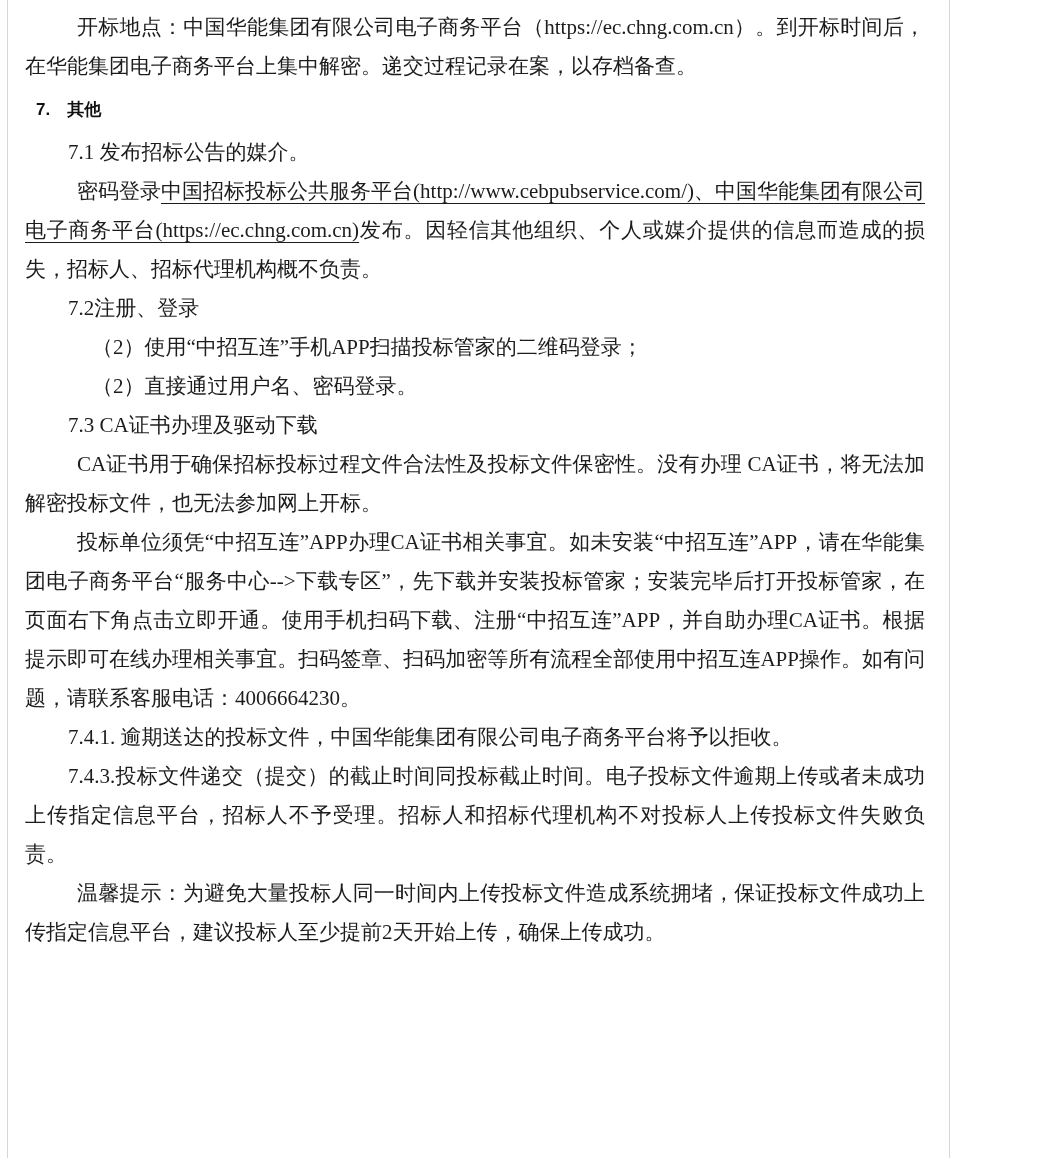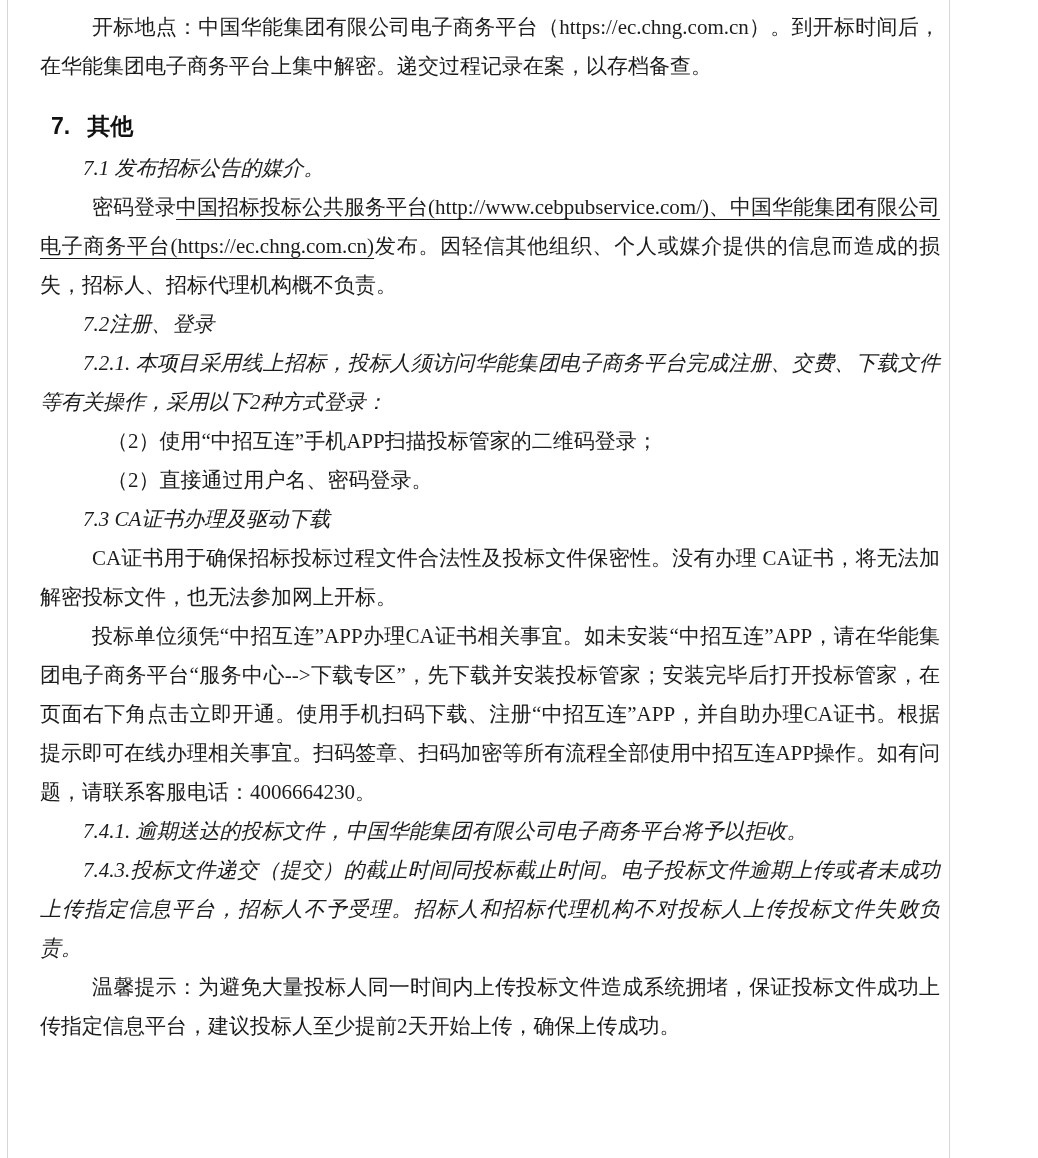--- a/index.html
+++ b/index.html
@@ -16,39 +16,39 @@
     position: absolute;
     top: 0;
     bottom: 0;
     width: 1px;
     background: #d6d6d6;
   }
   .page-border.left  { left: 7px; }
   .page-border.right { left: 949px; }
   .content-column {
     position: absolute;
-    left: 40px;
+    left: 25px;
     top: 8px;
     width: 900px;
   }
   .content-column p {
     margin: 0;
     font-size: 21px;
     line-height: 39px;
     text-align: justify;
     word-break: break-all;
   }
   p.style-para { text-indent: 52px; }
-  p.style-num  { text-indent: 43px; font-style: italic; }
+  p.style-num  { text-indent: 43px; }
   p.style-item { text-indent: 67px; }
   h2.section-heading {
-    margin: 24px 0 7px 11px;
+    margin: 8px 0 7px 11px;
     font-family: "Liberation Sans", "DejaVu Sans", sans-serif;
     font-weight: bold;
-    font-size: 23px;
+    font-size: 17px;
     line-height: 32px;
     color: #111111;
     text-align: left;
   }
   h2.section-heading .heading-number { margin-right: 17px; }
   .u {
     text-decoration: underline;
     text-underline-offset: 5px;
     text-decoration-thickness: 1px;
   }
@@ -58,21 +58,20 @@
 
 <div class="page-border left"></div>
 <div class="page-border right"></div>
 
 <div class="content-column">
     <p class="style-para">开标地点：中国华能集团有限公司电子商务平台（https://ec.chng.com.cn）。到开标时间后，在华能集团电子商务平台上集中解密。递交过程记录在案，以存档备查。</p>
     <h2 class="section-heading"><span class="heading-number">7.</span><span class="heading-title">其他</span></h2>
     <p class="style-num">7.1 发布招标公告的媒介。</p>
     <p class="style-para"><span class="">密码登录</span><span class="u">中国招标投标公共服务平台(http://www.cebpubservice.com/)、中国华能集团有限公司电子商务平台(https://ec.chng.com.cn)</span><span class="">发布。因轻信其他组织、个人或媒介提供的信息而造成的损失，招标人、招标代理机构概不负责。</span></p>
     <p class="style-num">7.2注册、登录</p>
-    <p class="style-num">7.2.1. 本项目采用线上招标，投标人须访问华能集团电子商务平台完成注册、交费、下载文件等有关操作，采用以下2种方式登录：</p>
     <p class="style-item">（2）使用“中招互连”手机APP扫描投标管家的二维码登录；</p>
     <p class="style-item">（2）直接通过用户名、密码登录。</p>
     <p class="style-num">7.3 CA证书办理及驱动下载</p>
     <p class="style-para">CA证书用于确保招标投标过程文件合法性及投标文件保密性。没有办理 CA证书，将无法加解密投标文件，也无法参加网上开标。</p>
     <p class="style-para">投标单位须凭“中招互连”APP办理CA证书相关事宜。如未安装“中招互连”APP，请在华能集团电子商务平台“服务中心--&gt;下载专区”，先下载并安装投标管家；安装完毕后打开投标管家，在页面右下角点击立即开通。使用手机扫码下载、注册“中招互连”APP，并自助办理CA证书。根据提示即可在线办理相关事宜。扫码签章、扫码加密等所有流程全部使用中招互连APP操作。如有问题，请联系客服电话：4006664230。</p>
     <p class="style-num">7.4.1. 逾期送达的投标文件，中国华能集团有限公司电子商务平台将予以拒收。</p>
     <p class="style-num">7.4.3.投标文件递交（提交）的截止时间同投标截止时间。电子投标文件逾期上传或者未成功上传指定信息平台，招标人不予受理。招标人和招标代理机构不对投标人上传投标文件失败负责。</p>
     <p class="style-para">温馨提示：为避免大量投标人同一时间内上传投标文件造成系统拥堵，保证投标文件成功上传指定信息平台，建议投标人至少提前2天开始上传，确保上传成功。</p>
   </div>
 

